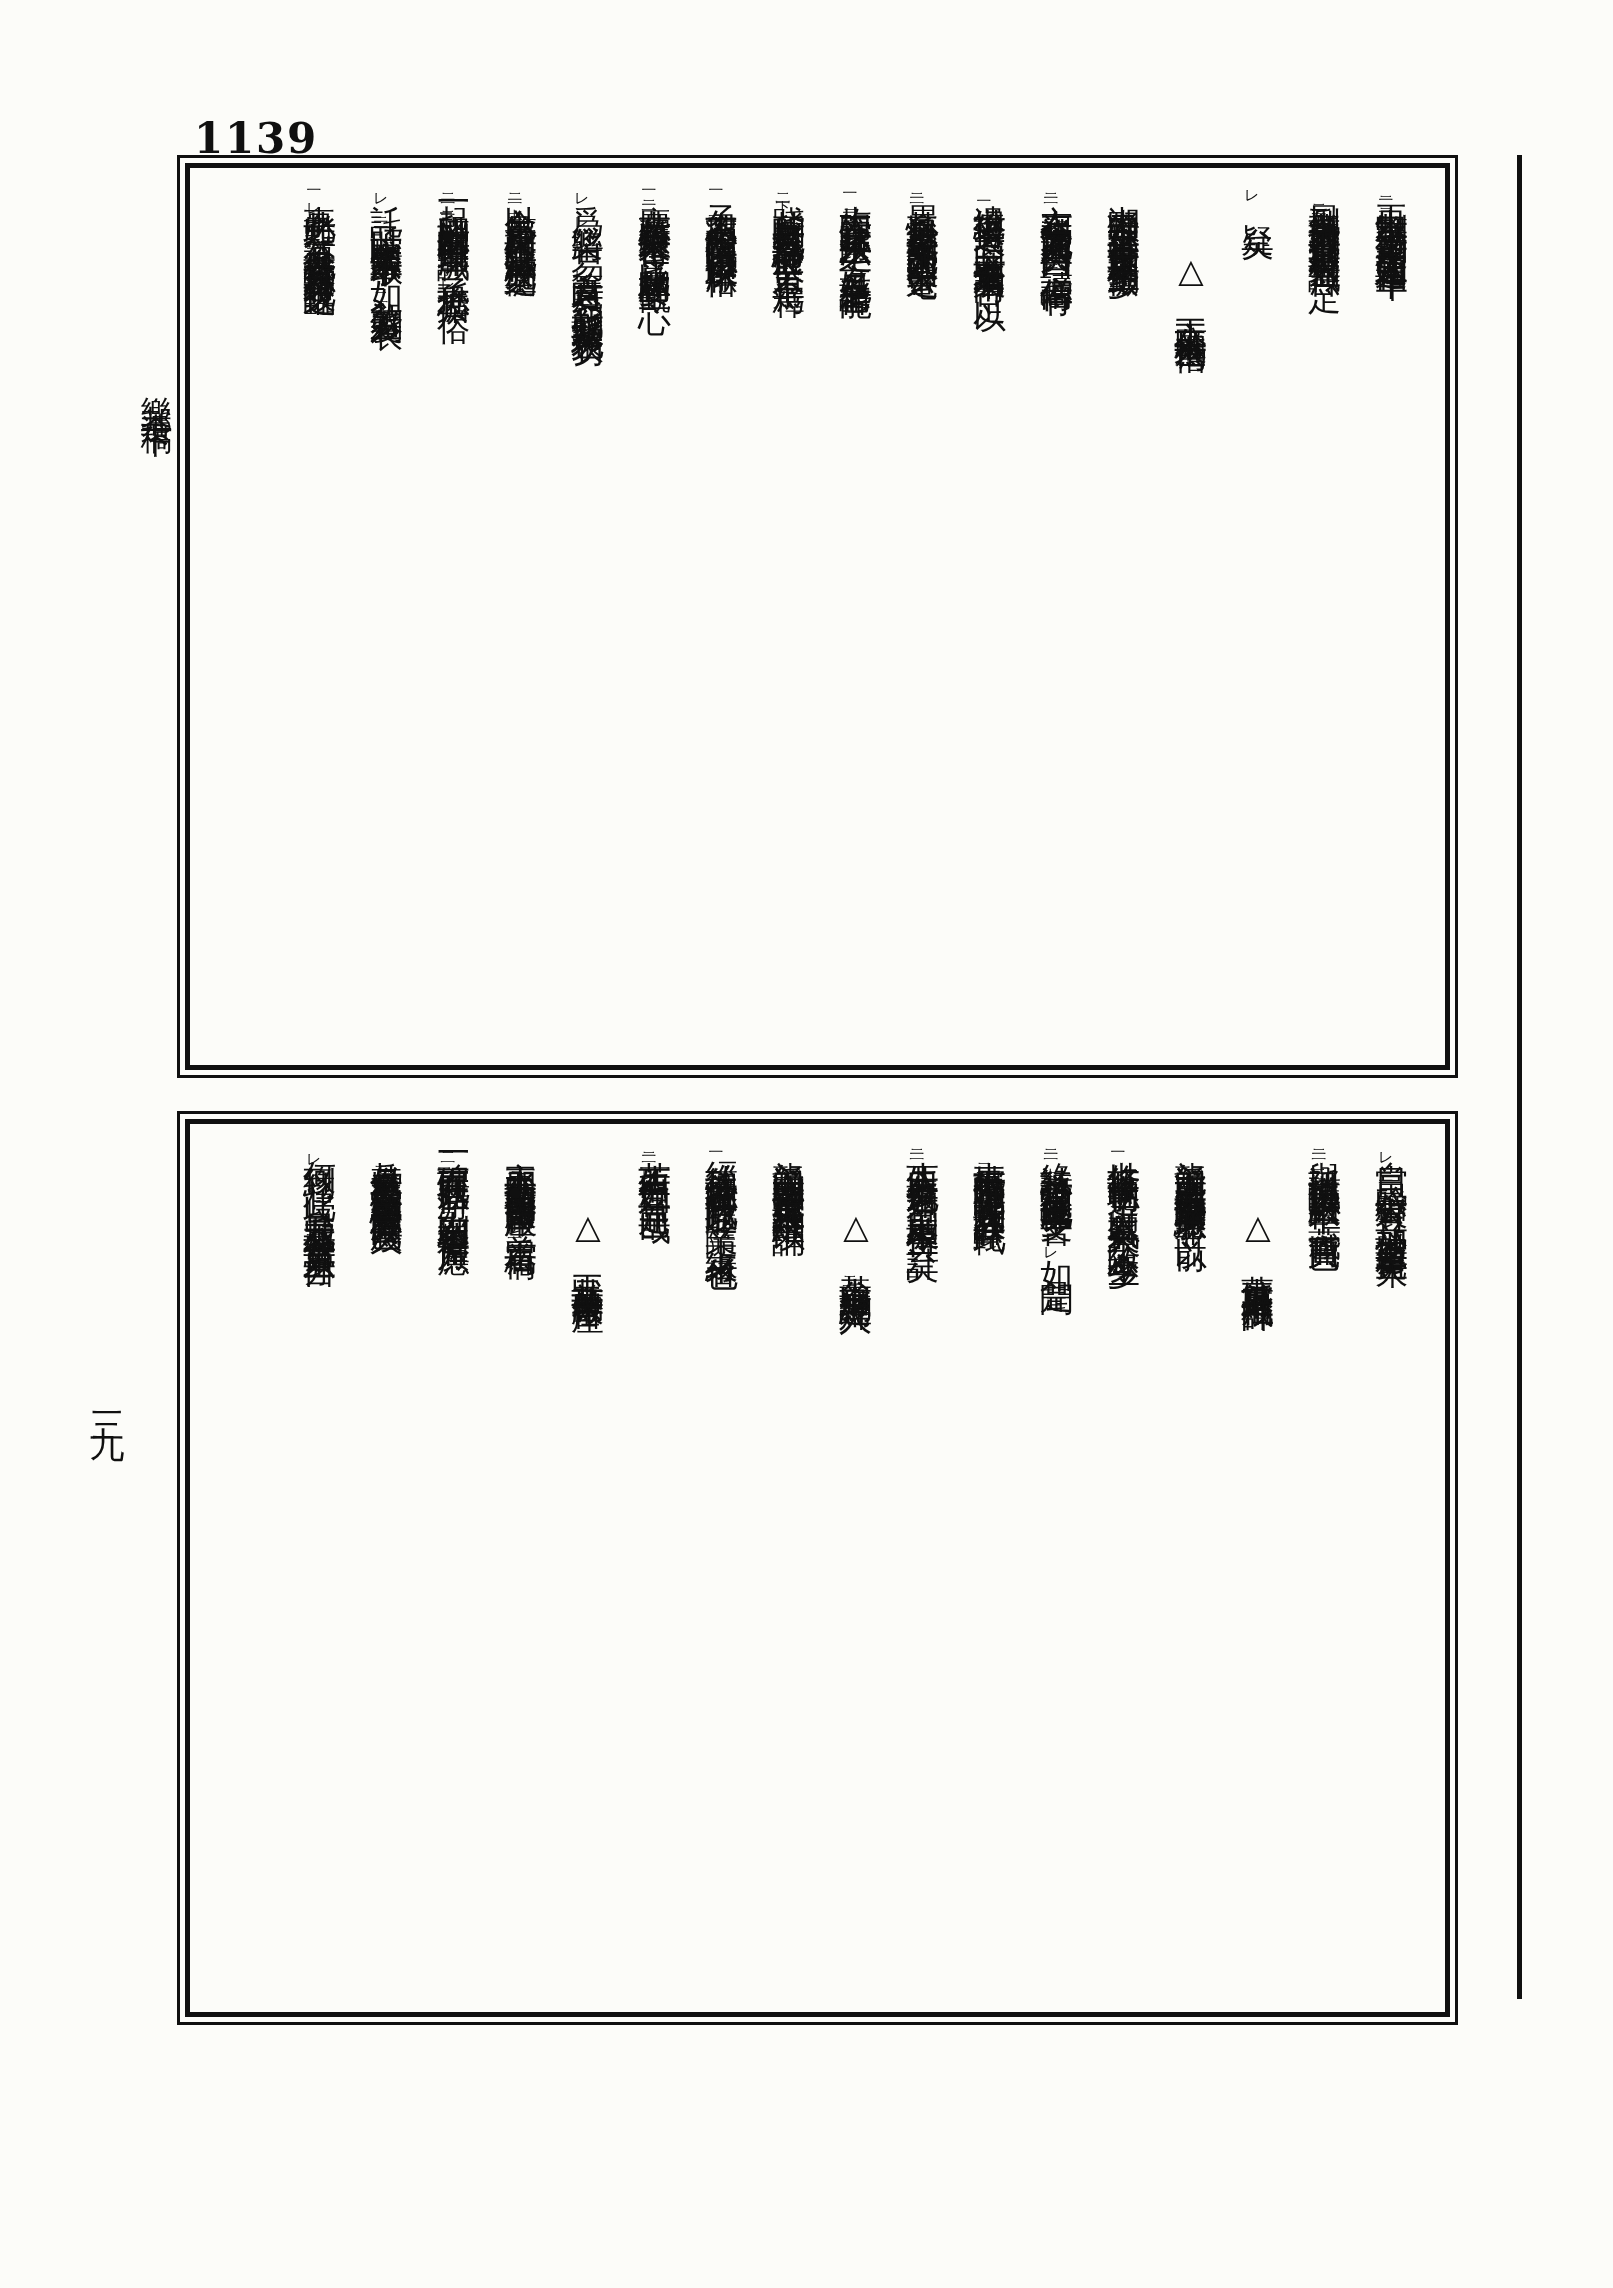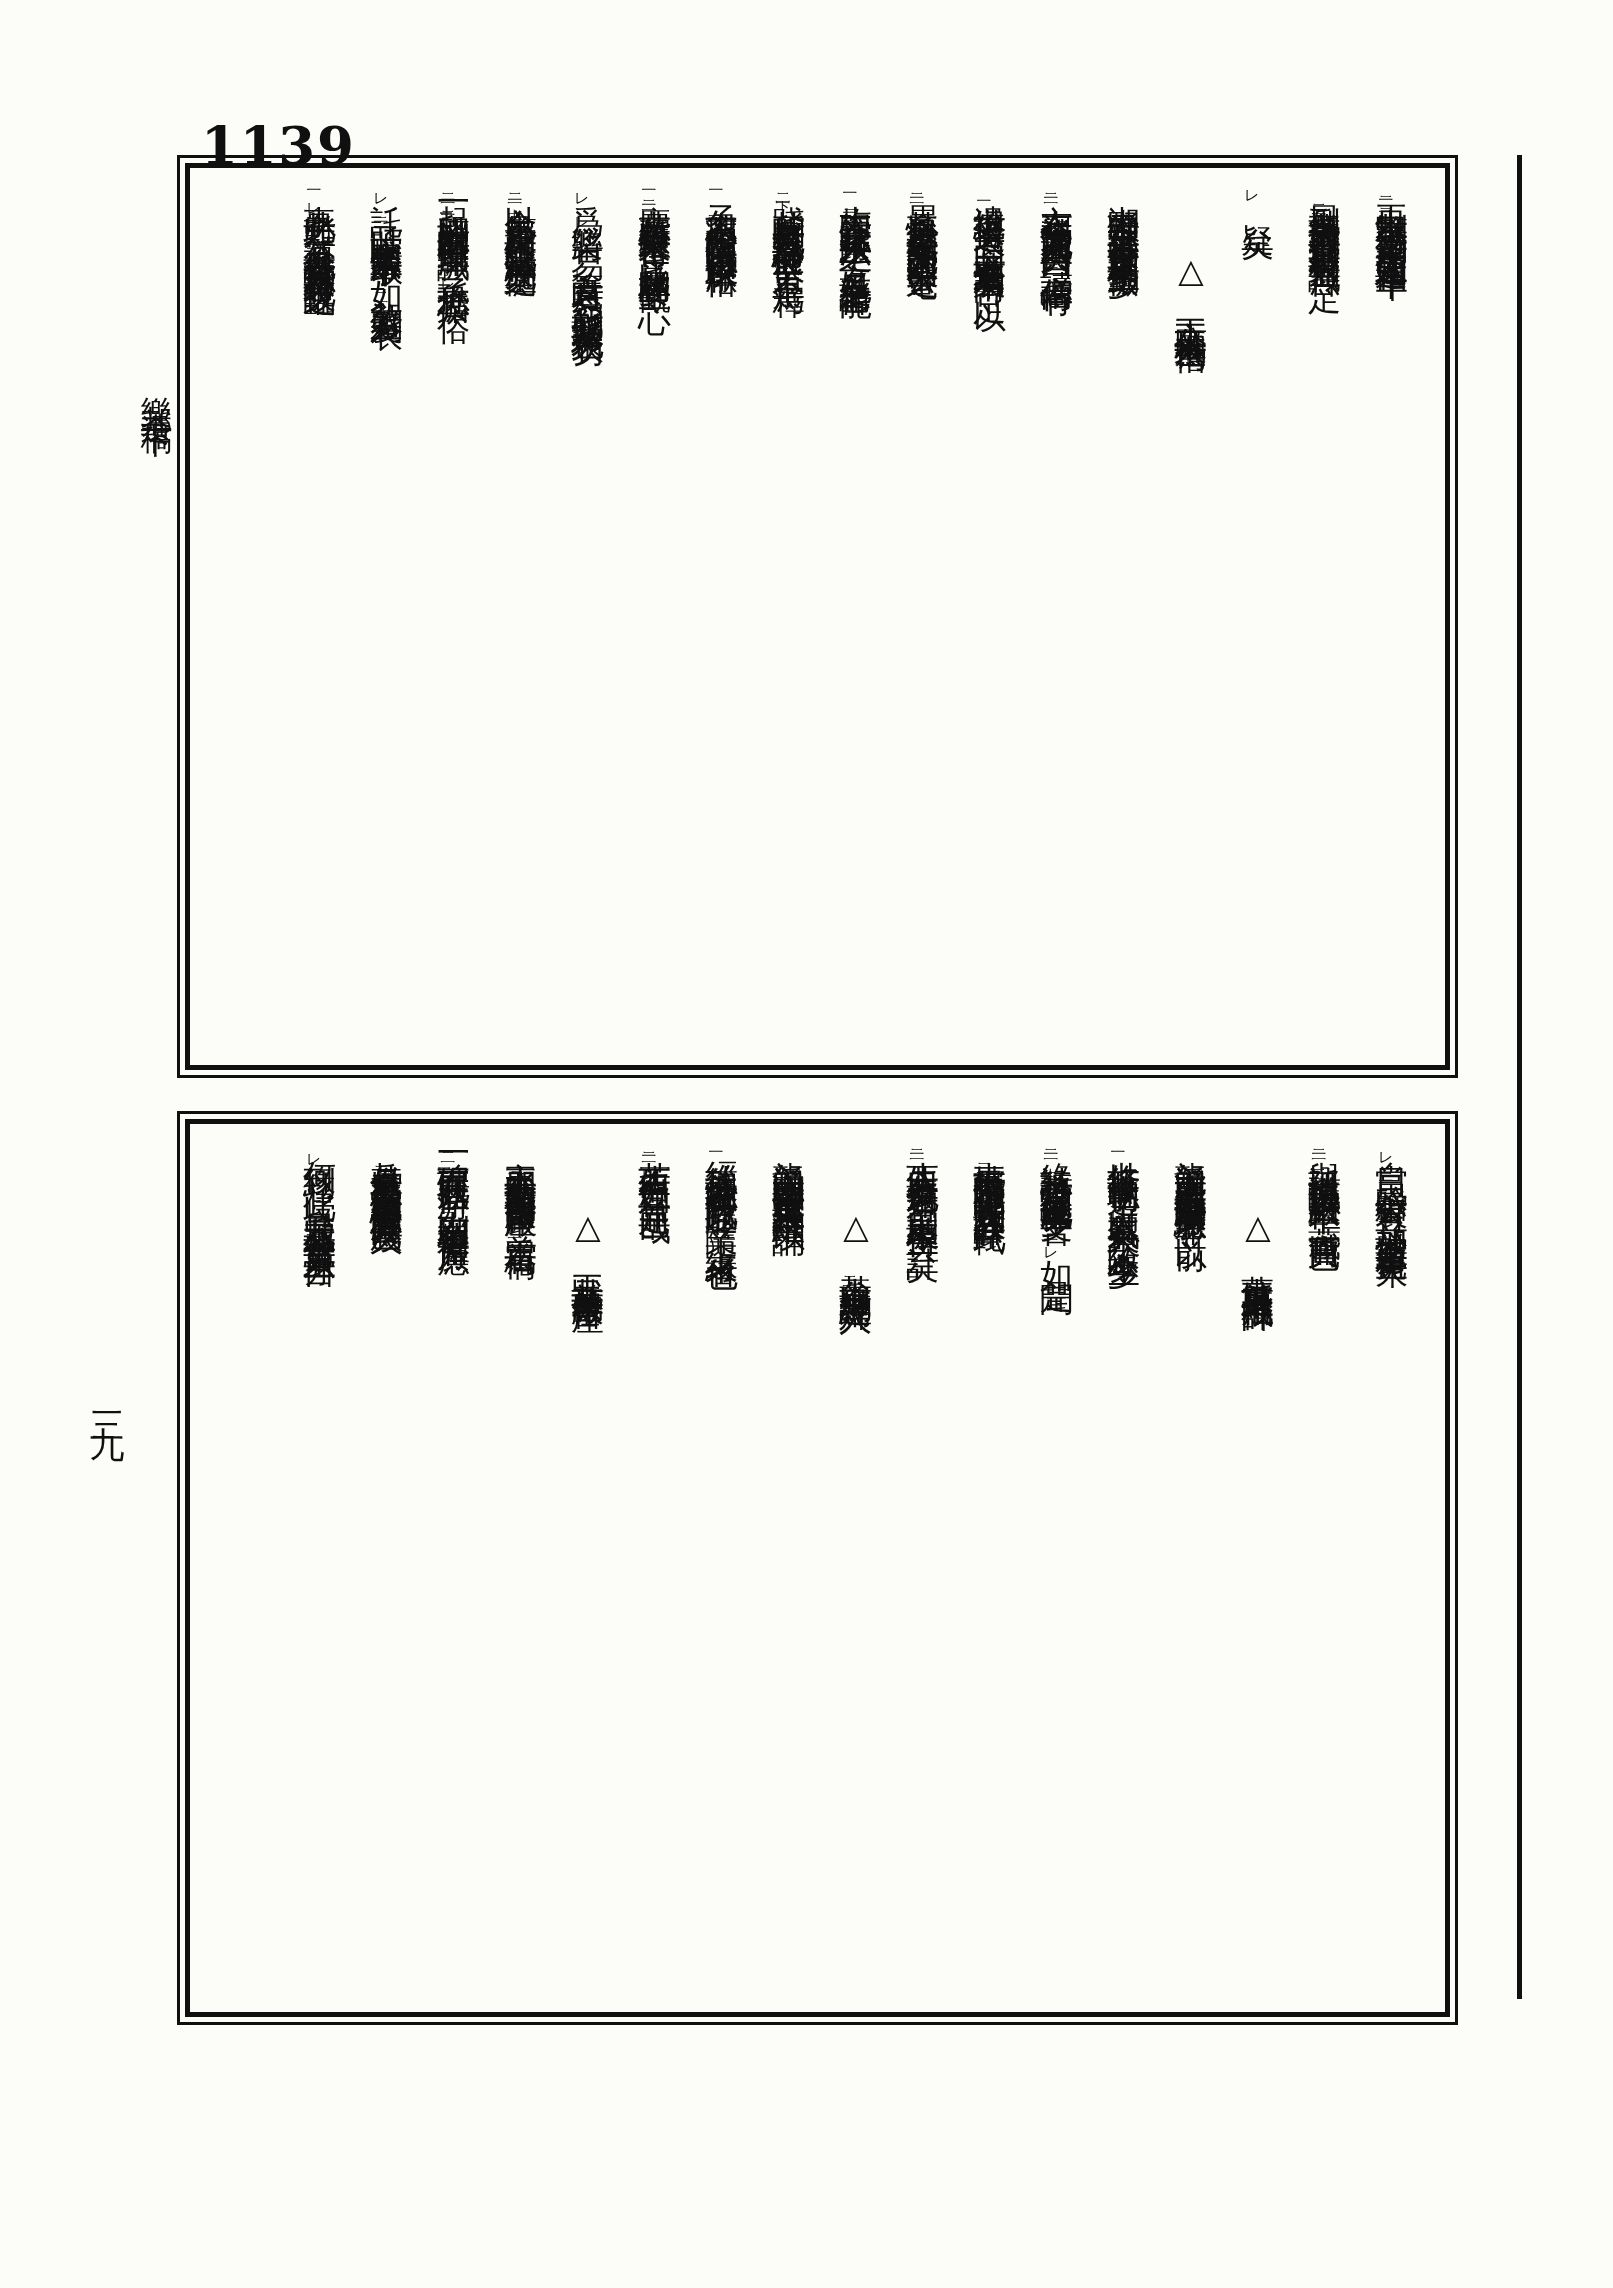--- a/index.html
+++ b/index.html
@@ -4,22 +4,22 @@
 <style>
   html,body{margin:0;padding:0;background:#e8e8e4;}
   *{box-sizing:border-box;}
   .page{
     position:relative;width:1613px;height:2289px;margin:0 auto;
     background:#fcfcf9;color:#101010;
     font-family:"DejaVu Serif","DejaVu Sans",serif;
     overflow:hidden;
   }
   .page-num{
-    position:absolute;left:201px;top:114px;
-    font-size:53px;font-weight:bold;letter-spacing:1.8px;
+    position:absolute;left:194px;top:114px;
+    font-size:42px;font-weight:bold;letter-spacing:1.8px;
   }
   .margin-title{
     position:absolute;left:135px;top:371px;
     writing-mode:vertical-rl;text-orientation:upright;
     font-size:32px;letter-spacing:8.3px;
   }
   .folio{
     position:absolute;left:83px;top:1384px;
     writing-mode:vertical-rl;text-orientation:upright;
     font-size:35px;letter-spacing:14.8px;

